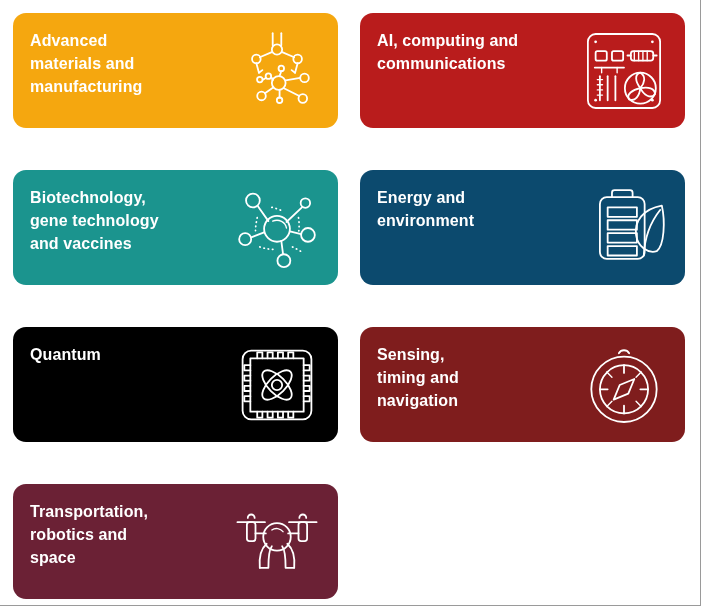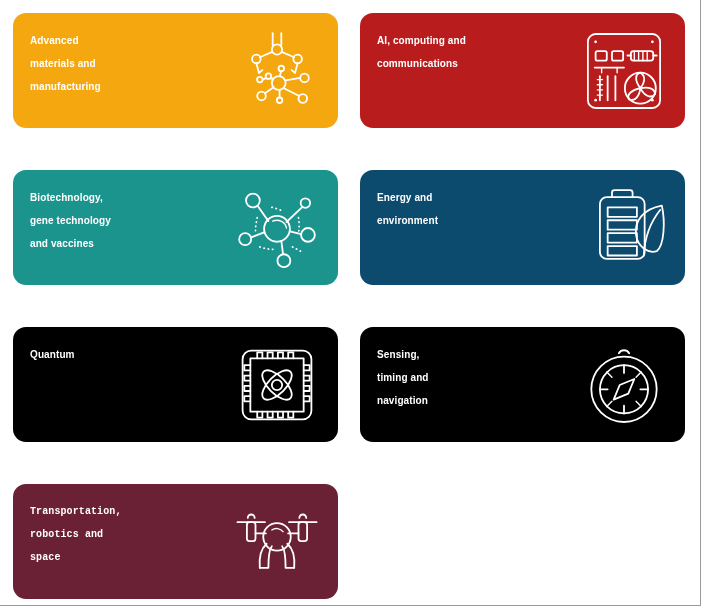--- a/index.html
+++ b/index.html
@@ -31,21 +31,21 @@
     overflow:hidden;
     display:flex;
     align-items:center;
   }
   .card-label{
     position:absolute;
     left:17px;
     top:16px;
     width:170px;
     color:#ffffff;
-    font-size:10px;
+    font-size:16px;
     font-weight:bold;
     line-height:23px;
     letter-spacing:0.1px;
     white-space:pre-line;
   }
   .card-icon{
     position:absolute;
     right:18px;
     top:50%;
     transform:translateY(-50%);
@@ -207,21 +207,21 @@
 
         <path class="ln" d="M81,27 h7 v6 h-7 M81,39 h7 v6 h-7 M81,51 h7 v6 h-7 M81,63 h7 v6 h-7"></path>
 
         <circle class="ln" cx="50" cy="50" r="6"></circle>
         <ellipse class="ln" cx="50" cy="50" rx="10" ry="22" transform="rotate(45 50 50)"></ellipse>
         <ellipse class="ln" cx="50" cy="50" rx="10" ry="22" transform="rotate(-45 50 50)"></ellipse>
       </svg>
     </div>
   </div>
 
-  <div class="card" style="grid-row:3;grid-column:2;background:#000000;">
+  <div class="card" style="grid-row:3;grid-column:2;background:#7f1d1d;">
     <div class="card-label">Sensing,
 timing and
 navigation</div>
     <div class="card-icon">
       <svg viewBox="0 0 100 100">
         <path class="ln" d="M44,13 a7,7 0 0 1 12,0"></path>
         <circle class="ln" cx="50" cy="55" r="38"></circle>
         <circle class="ln" cx="50" cy="55" r="28"></circle>
 
         <line class="ln" x1="50" y1="27" x2="50" y2="36"></line>
@@ -231,21 +231,21 @@
         <line class="ln-thin" x1="30" y1="35" x2="36" y2="41"></line>
         <line class="ln-thin" x1="70" y1="35" x2="64" y2="41"></line>
         <line class="ln-thin" x1="30" y1="75" x2="36" y2="69"></line>
         <line class="ln-thin" x1="70" y1="75" x2="64" y2="69"></line>
 
         <path class="ln" d="M62,43 L55,60 L38,67 L45,50 Z"></path>
       </svg>
     </div>
   </div>
 
-  <div class="card" style="grid-row:4;grid-column:1;background:#6B2135;font-family:Liberation Mono, monospace;">
+  <div class="card" style="grid-row:4;grid-column:1;background:#6B2135;">
     <div class="card-label">Transportation,
 robotics and
 space</div>
     <div class="card-icon">
       <svg viewBox="0 0 100 100">
 
         <path class="ln" d="M4,27 h32"></path>
         <path class="ln" d="M64,27 h32"></path>
 
         <path class="ln" d="M16,22 a4,4 0 0 1 8,0"></path>

